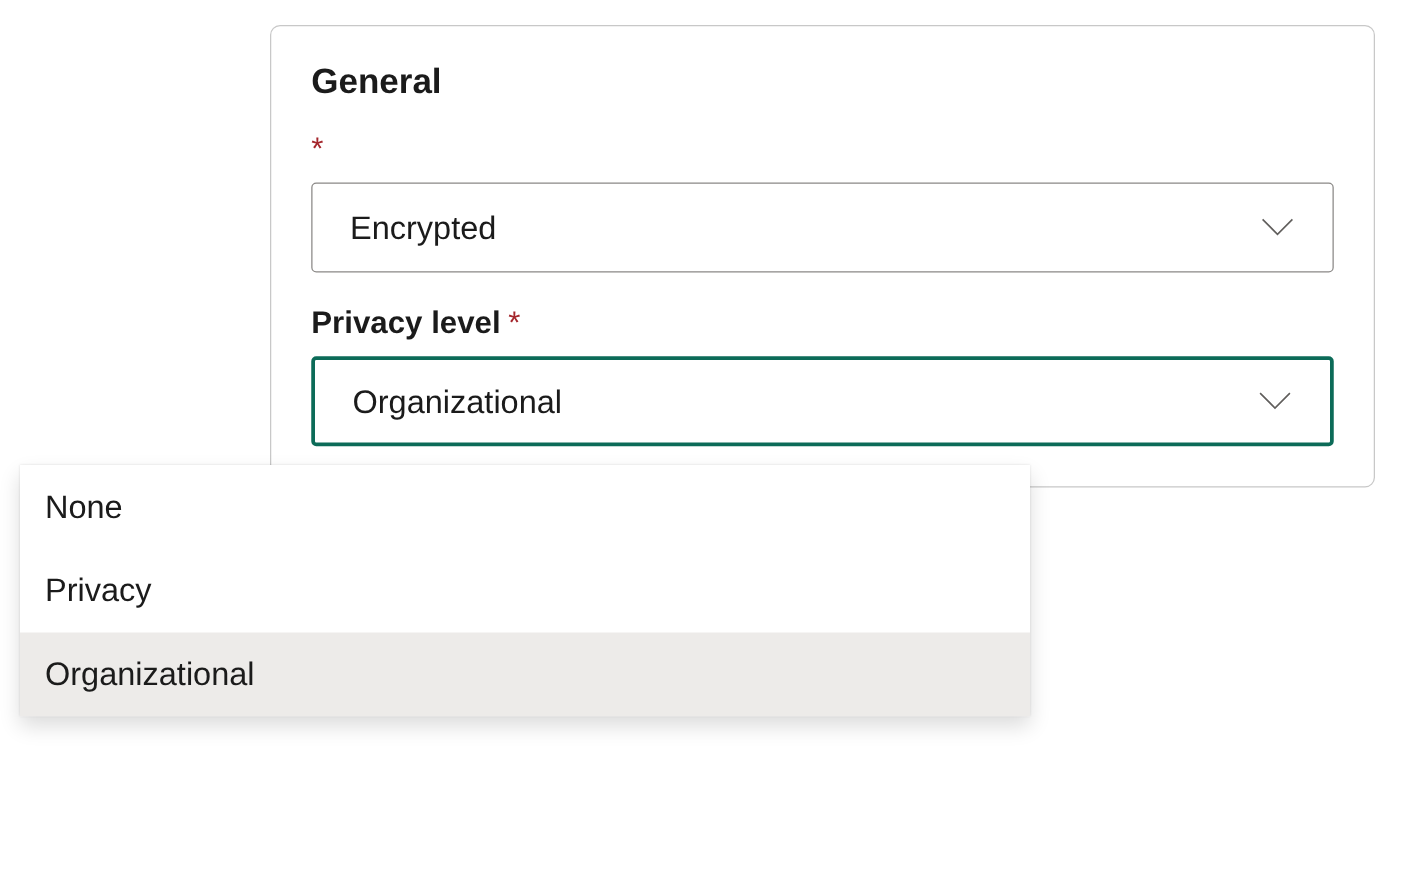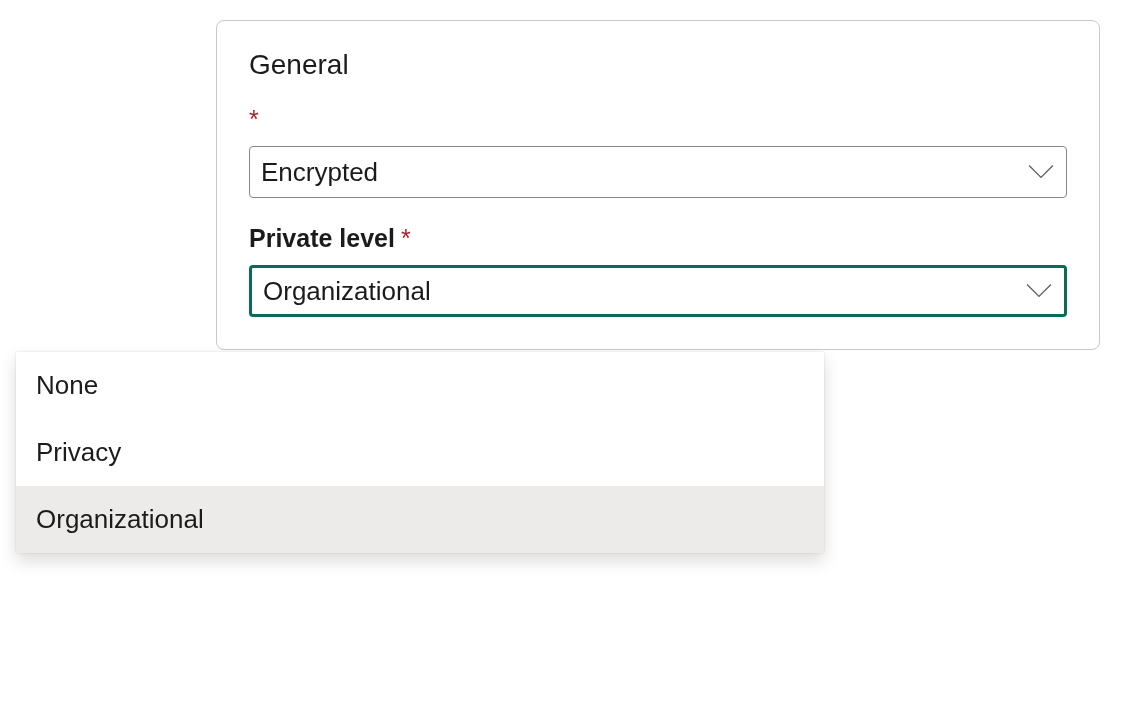--- a/index.html
+++ b/index.html
@@ -19,47 +19,47 @@
       left: 216px;
       top: 20px;
       width: 884px;
       border: 1px solid #c8c8c8;
       border-radius: 8px;
       padding: 28px 32px 32px 32px;
       background: #ffffff;
     }
     .section-title {
       font-size: 28px;
-      font-weight: 400;
+      font-weight: 700;
       color: #1b1b1b;
       margin-bottom: 24px;
     }
     .field-label {
       font-size: 25px;
       font-weight: 600;
       color: #1b1b1b;
       margin-bottom: 12px;
       display: flex;
       align-items: baseline;
       gap: 6px;
     }
     .required-asterisk {
       color: #a4262c;
       font-weight: 400;
     }
     .dropdown {
       width: 100%;
-      height: 52px;
+      height: 72px;
       border: 1px solid #8a8886;
       border-radius: 4px;
       background: #ffffff;
       display: flex;
       align-items: center;
       justify-content: space-between;
-      padding: 0 11px;
+      padding: 0 30px;
       cursor: pointer;
       margin-bottom: 26px;
     }
     .dropdown.active {
       border: 3px solid #0c6b58;
       border-radius: 4px;
       margin-bottom: 0;
     }
     .dropdown-value {
       font-size: 26px;
@@ -78,21 +78,21 @@
       height: 16px;
     }
     .chevron svg path {
       stroke: #605e5c;
       stroke-width: 1.2;
       fill: none;
     }
     .dropdown-list {
       position: absolute;
       left: 16px;
-      top: 352px;
+      top: 372px;
       width: 808px;
       background: #ffffff;
       box-shadow: 0 8px 16px rgba(0,0,0,0.14), 0 0 2px rgba(0,0,0,0.12);
       z-index: 10;
     }
     .dropdown-option {
       padding: 18px 20px;
       font-size: 26px;
       color: #1b1b1b;
       cursor: pointer;
@@ -115,21 +115,21 @@
   <div class="dropdown">
     <span class="dropdown-value">Encrypted</span>
     <span class="chevron">
       <svg viewBox="0 0 24 14">
           <path d="M1 1 L12 12 L23 1"></path>
         </svg>
     </span>
   </div>
 
   <div class="field-label">
-    <span>Private level</span>
+    <span>Privacy level</span>
     <span class="required-asterisk">*</span>
   </div>
 
   <div class="dropdown active">
     <span class="dropdown-value">Organizational</span>
     <span class="chevron">
       <svg viewBox="0 0 24 14">
           <path d="M1 1 L12 12 L23 1"></path>
         </svg>
     </span>

